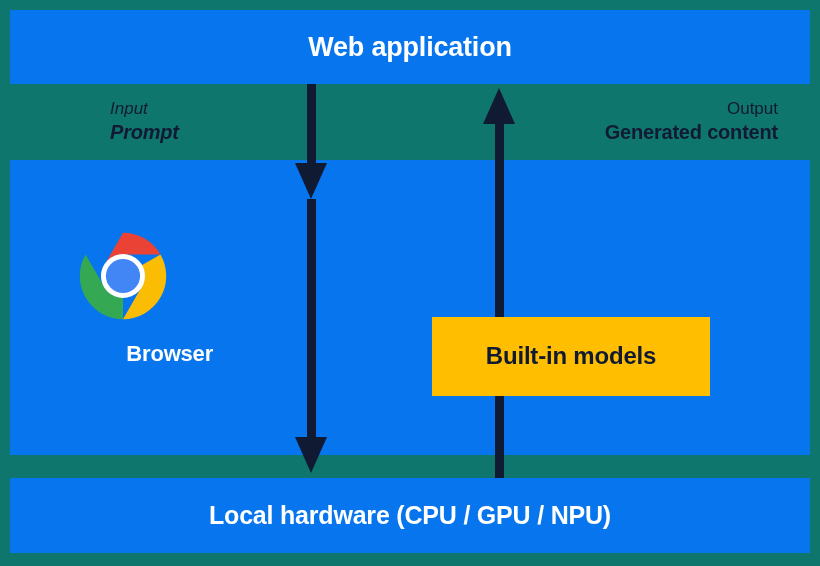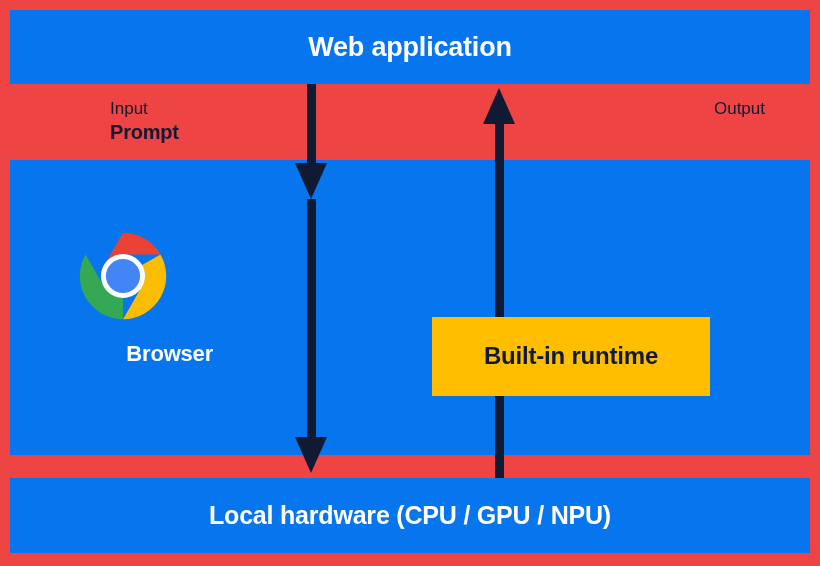--- a/index.html
+++ b/index.html
@@ -10,21 +10,21 @@
   }
   body {
     font-family: "Liberation Sans", "DejaVu Sans", sans-serif;
     -webkit-font-smoothing: antialiased;
   }
 
   #diagram {
     position: relative;
     width: 820px;
     height: 566px;
-    background: #ef4444;
+    background: #0f766e;
     overflow: hidden;
   }
 
   
   .band {
     position: absolute;
     left: 10px;
     width: 800px;
     background: #0675ee;
   }
@@ -64,22 +64,22 @@
     display: block;
     font-size: 17px;
     font-weight: normal;
   }
   .caption .caption-value {
     display: block;
     font-size: 20px;
     font-weight: bold;
     letter-spacing: -0.2px;
   }
-  #caption-input  { left: 110px; top: 98px;  text-align: left; }
-  #caption-output { right: 55px; top: 98px;  text-align: right; }
+  #caption-input  { left: 110px; top: 98px;  text-align: left; font-style: italic; }
+  #caption-output { right: 42px; top: 98px;  text-align: right; }
 
   
   .arrow {
     position: absolute;
   }
   .arrow-shaft {
     position: absolute;
     background: #101a33;
     width: 9px;
   }
@@ -164,20 +164,21 @@
     <div class="band-label" id="web-application-label">Web application</div>
   </div>
 
   <div class="caption" id="caption-input">
     <span class="caption-kind">Input</span>
     <span class="caption-value">Prompt</span>
   </div>
 
   <div class="caption" id="caption-output">
     <span class="caption-kind">Output</span>
+    <span class="caption-value">Generated content</span>
   </div>
 
   <div class="band" id="band-middle"></div>
 
   <div class="arrow" id="arrow-down">
     <div class="arrow-shaft" id="arrow-down-shaft-upper"></div>
     <div class="arrow-head down" id="arrow-down-head-upper"></div>
     <div class="arrow-shaft" id="arrow-down-shaft-lower"></div>
     <div class="arrow-head down" id="arrow-down-head-lower"></div>
   </div>
@@ -200,21 +201,21 @@
 
       <circle cx="50" cy="50" r="19" fill="#4285f4"></circle>
     </svg>
   </div>
 
   <div id="browser-label">Browser</div>
 
 
   <div class="amber-box" id="box-builtin-models">
     <span>
-      <span>Built-in runtime</span><br>
+      <span>Built-in models</span><br>
     </span>
   </div>
 
   <div class="band" id="band-bottom">
     <div class="band-label" id="local-hardware-label">Local hardware (CPU / GPU / NPU)</div>
   </div>
 
 </div>
 
 </body></html>

